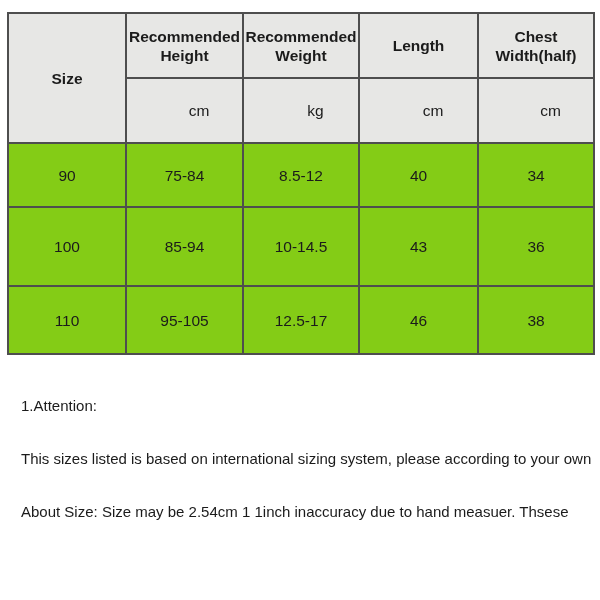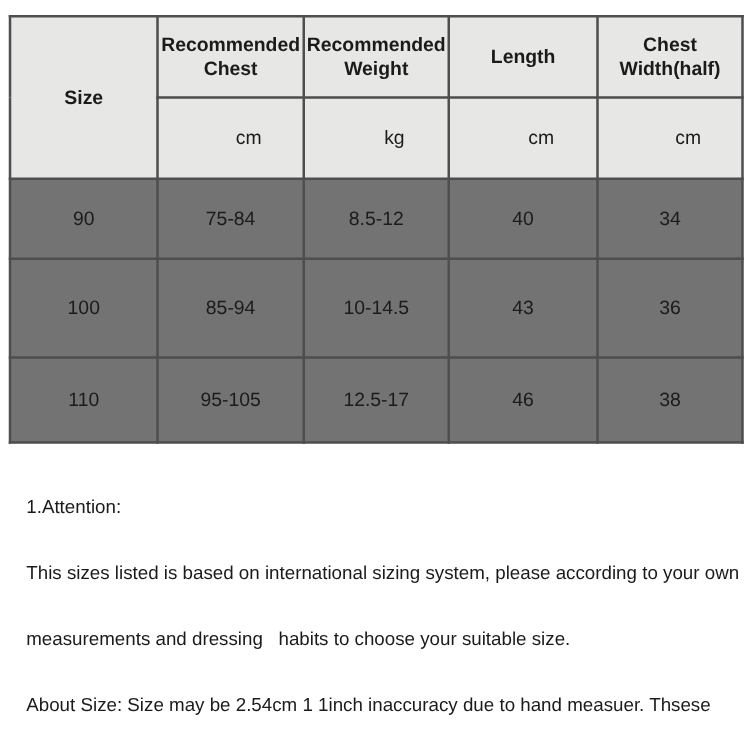--- a/index.html
+++ b/index.html
@@ -45,21 +45,21 @@
   table.size-table thead td.unit-cell {
     font-weight: normal;
     padding-left: 29px;
   }
   tr.header-row   { height: 65px; }
   tr.unit-row     { height: 65px; }
   tr.data-row-0   { height: 64px; }
   tr.data-row-1   { height: 79px; }
   tr.data-row-2   { height: 68px; }
   table.size-table tbody td {
-    background: #737373;
+    background: #84cc16;
   }
   .notes {
     margin: 7px 0 0 9px;
     font-size: 15px;
     line-height: 17.6px;
     white-space: pre;
     color: #1b1b1b;
   }
   .note-line {
     white-space: pre;
@@ -75,21 +75,21 @@
     <colgroup>
       <col style="width:118px">
       <col style="width:117px">
       <col style="width:116px">
       <col style="width:119px">
       <col style="width:116px">
     </colgroup>
     <thead>
       <tr class="header-row">
         <th rowspan="2">Size</th>
-        <th>Recommended Chest</th>
+        <th>Recommended Height</th>
         <th>Recommended Weight</th>
         <th>Length</th>
         <th>Chest Width(half)</th>
       </tr>
       <tr class="unit-row">
         <td class="unit-cell">cm</td>
         <td class="unit-cell">kg</td>
         <td class="unit-cell">cm</td>
         <td class="unit-cell">cm</td>
       </tr>
@@ -115,21 +115,20 @@
         <td>12.5-17</td>
         <td>46</td>
         <td>38</td>
       </tr>
     </tbody>
   </table>
 
   <div class="notes">
     <div class="note-line">1.Attention:</div>
     <div class="note-line">This sizes listed is based on international sizing system, please according to your own</div>
-    <div class="note-line">measurements and dressing   habits to choose your suitable size.</div>
     <div class="note-line">About Size: Size may be 2.54cm 1 1inch inaccuracy due to hand measuer. Thsese</div>
     
     
     
     
     
     
     
   </div>
 

